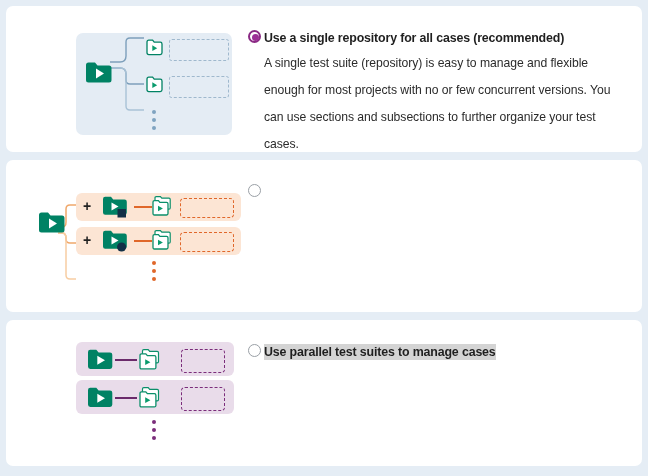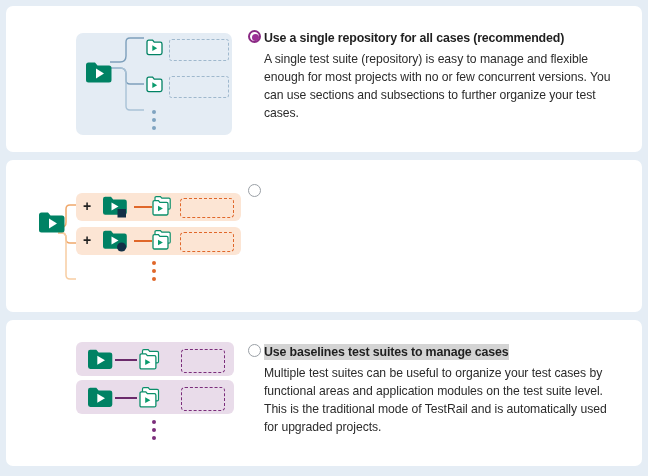--- a/index.html
+++ b/index.html
@@ -87,21 +87,21 @@
     line-height: 16px;
     margin: 0 0 4px 0;
     display: inline-block;
   }
   .opt-title.selected-text {
     background: #d4d4d4;
   }
   .opt-body {
     font-size: 12.2px;
     color: #2b2b2b;
-    line-height: 18px;
+    line-height: 27px;
     margin: 0;
     max-width: 352px;
     letter-spacing: -0.05px;
   }
 
   
   .panel1 {
     position: absolute;
     left: 70px;
     top: 27px;
@@ -374,18 +374,17 @@
 
       <div class="d3-dots vdots" style="top:100px">
         <i style="background:#7b2d7b"></i>
           <i style="background:#7b2d7b"></i>
           <i style="background:#7b2d7b"></i>
       </div>
     </div>
 
     <div class="option-col">
       <span class="radio"></span>
-      <div class="opt-title selected-text">Use baselines test suites to manage cases</div>
-      <p class="opt-body">Multiple test suites can be useful to organize your test cases by functional areas and application modules on the test suite level. This is the traditional mode of TestRail and is automatically used for upgraded projects.</p>
+      <div class="opt-title selected-text">Use parallel test suites to manage cases</div>
     </div>
   </div>
 
 </div>
 
 </body></html>

